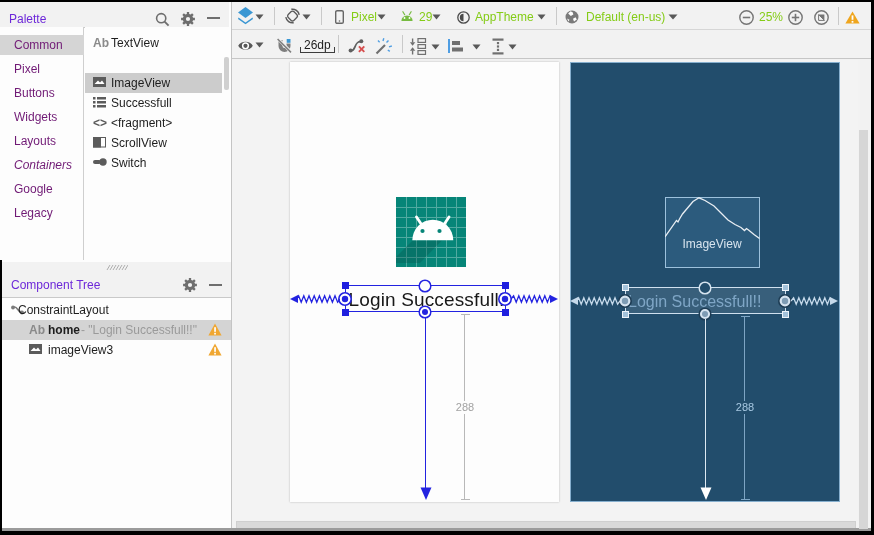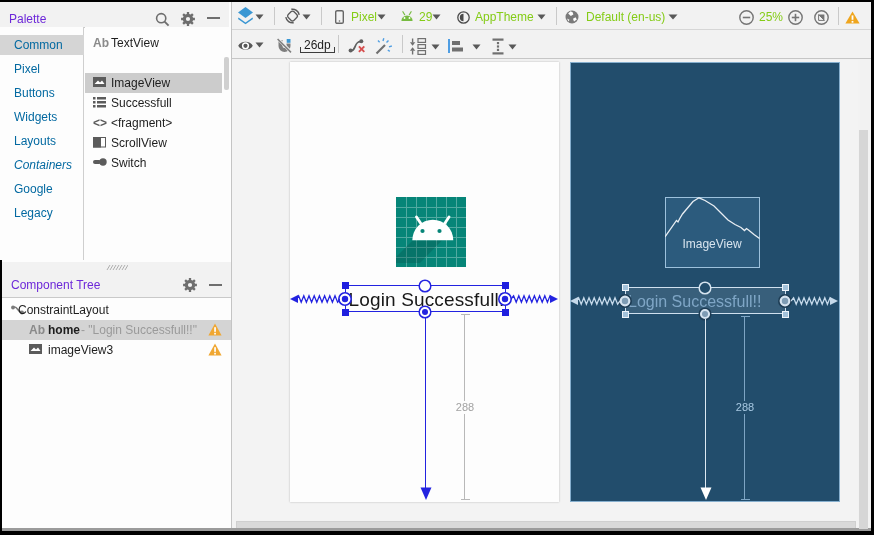--- a/index.html
+++ b/index.html
@@ -5,21 +5,21 @@
 * { margin:0; padding:0; box-sizing:border-box; }
 html,body { width:874px; height:535px; overflow:hidden; }
 body { position:relative; font-family:"Liberation Sans",sans-serif; background:#000; }
 .abs { position:absolute; }
 #win { position:absolute; left:2px; top:2px; width:869px; height:529px; background:#f2f2f2; }
 
 #leftcol { position:absolute; left:2px; top:2px; width:229px; height:526px; background:#fdfdfd; }
 .phead { position:absolute; left:0; width:229px; height:26px; background:#f2f2f2; border-bottom:1px solid #c9c9c9; }
 .phead .title { position:absolute; left:9px; top:6px; font-size:12px; color:#6d28d9; }
 #palette-cats { position:absolute; left:0; top:27px; width:84px; height:233px; background:#fdfdfd; border-right:1px solid #cfcfcf; }
-.cat { position:absolute; left:0; width:84px; height:20px; font-size:12px; color:#0369a1; line-height:20px; padding-left:14px; }
+.cat { position:absolute; left:0; width:84px; height:20px; font-size:12px; color:#701a75; line-height:20px; padding-left:14px; }
 .cat.sel { background:#d5d5d5; }
 #palette-list { position:absolute; left:85px; top:27px; width:144px; height:233px; background:#fdfdfd; }
 .comp { position:absolute; left:0; width:137px; height:20px; font-size:12px; color:#1d1d1d; line-height:20px; }
 .comp.sel { background:#cccccc; }
 .comp .ic { position:absolute; left:8px; top:3px; width:14px; height:14px; }
 .comp .lab { position:absolute; left:26px; top:0; }
 #splitter { position:absolute; left:2px; top:262px; width:229px; height:10px; background:#f2f2f2; }
 #ctree { position:absolute; left:2px; top:272px; width:229px; height:256px; background:#fdfdfd; }
 .trow { position:absolute; left:0; width:229px; height:20px; font-size:12px; line-height:20px; color:#1d1d1d; }
 .trow.sel { background:#d4d4d4; }

